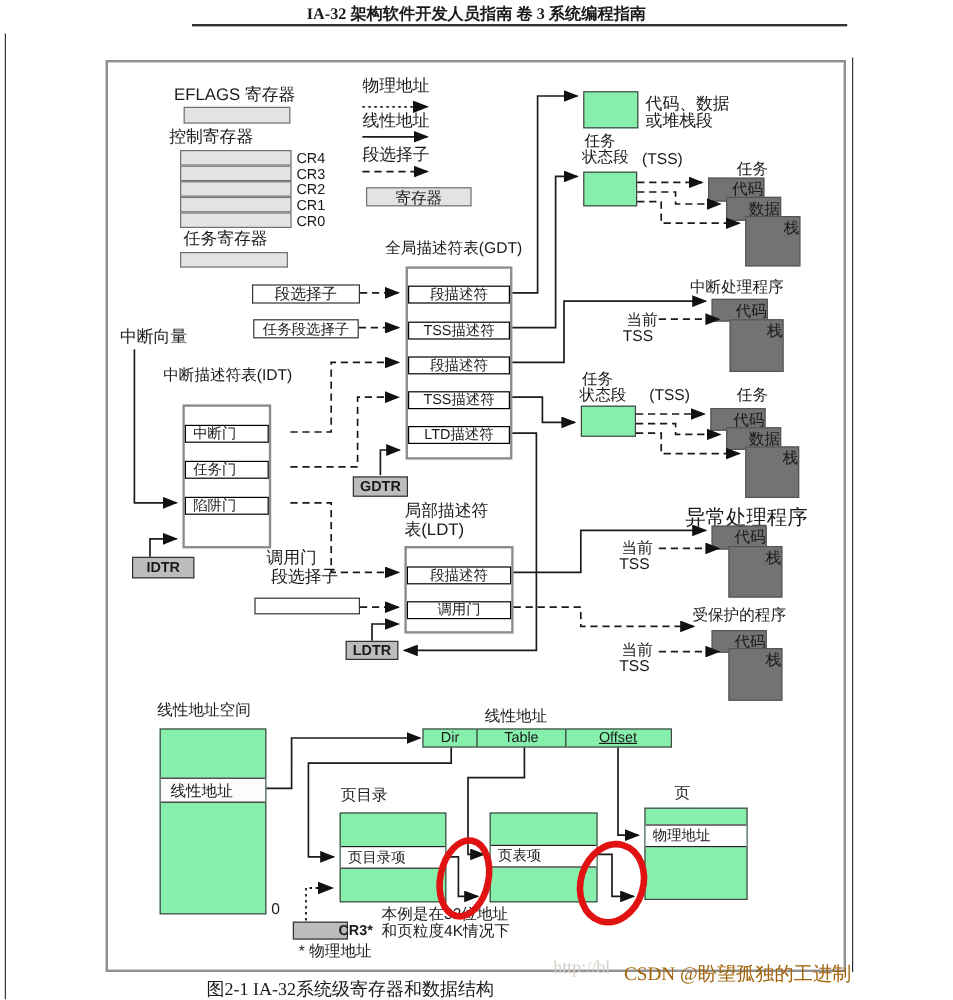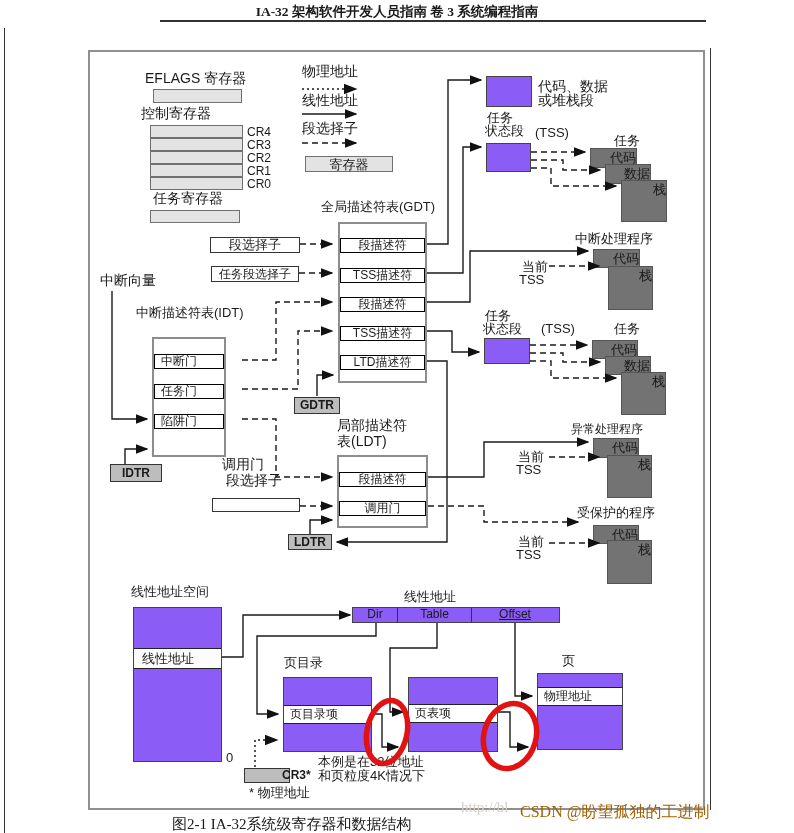--- a/index.html
+++ b/index.html
@@ -2,21 +2,21 @@
 <html><head>
 <meta charset="utf-8">
 <style>
   html,body{margin:0;padding:0;}
   body{
     width:794px;height:833px;position:relative;background:#fff;overflow:hidden;
     font-family:"Liberation Sans","DejaVu Sans",sans-serif;color:#1a1a1a;
   }
   .lbl{position:absolute;white-space:nowrap;font-size:14px;line-height:1.1;}
   .sm{font-size:12px;}
-  .box{position:absolute;background:#8b5cf6;border:1.5px solid #444;box-sizing:border-box;}
+  .box{position:absolute;background:#86efac;border:1.5px solid #444;box-sizing:border-box;}
   .regbox{position:absolute;background:#e3e3e3;border:1px solid #707070;box-sizing:border-box;}
   .ptrbox{position:absolute;background:#bdbdbd;border:1.5px solid #333;box-sizing:border-box;
           font-size:12px;font-weight:bold;text-align:center;}
   .tbl{position:absolute;background:#fff;border:2px solid #8d8d8d;box-sizing:border-box;}
   .trow{position:absolute;left:0;width:100%;border:1px solid #000000;background:#fff;
         box-sizing:border-box;font-size:12px;text-align:center;overflow:hidden;}
   .trow.left{text-align:left;padding-left:6px;}
   .selbox{position:absolute;background:#fff;border:1.5px solid #333;box-sizing:border-box;
           font-size:12px;text-align:center;overflow:hidden;}
   .casc{position:absolute;background:#737373;border:1.5px solid #555;box-sizing:border-box;
@@ -129,21 +129,21 @@
 <div class="box" style="left:484px;top:338px;width:46px;height:26px;"></div>
 
 <div class="lbl" style="left:614px;top:322px;font-size:13px;">任务</div>
 <div class="casc" style="left:592px;top:340px;width:46px;height:19px;">
   <span>代码</span></div>
 <div class="casc" style="left:605px;top:356px;width:46px;height:19px;">
   <span>数据</span></div>
 <div class="casc" style="left:621px;top:372px;width:45px;height:43px;">
   <span>栈</span></div>
 
-<div class="lbl" style="left:571px;top:423px;font-size:12px;">异常处理程序</div>
+<div class="lbl" style="left:571px;top:423px;font-size:17px;">异常处理程序</div>
 <div class="casc" style="left:593px;top:438px;width:46px;height:20px;">
   <span>代码</span></div>
 <div class="casc" style="left:607px;top:455px;width:45px;height:43px;">
   <span>栈</span></div>
 <div class="lbl" style="left:518px;top:450px;font-size:13px;">当前</div>
 <div class="lbl" style="left:516px;top:463px;font-size:13px;">TSS</div>
 
 <div class="lbl" style="left:577px;top:506px;font-size:13px;">受保护的程序</div>
 <div class="casc" style="left:593px;top:525px;width:46px;height:19px;">
   <span>代码</span></div>

